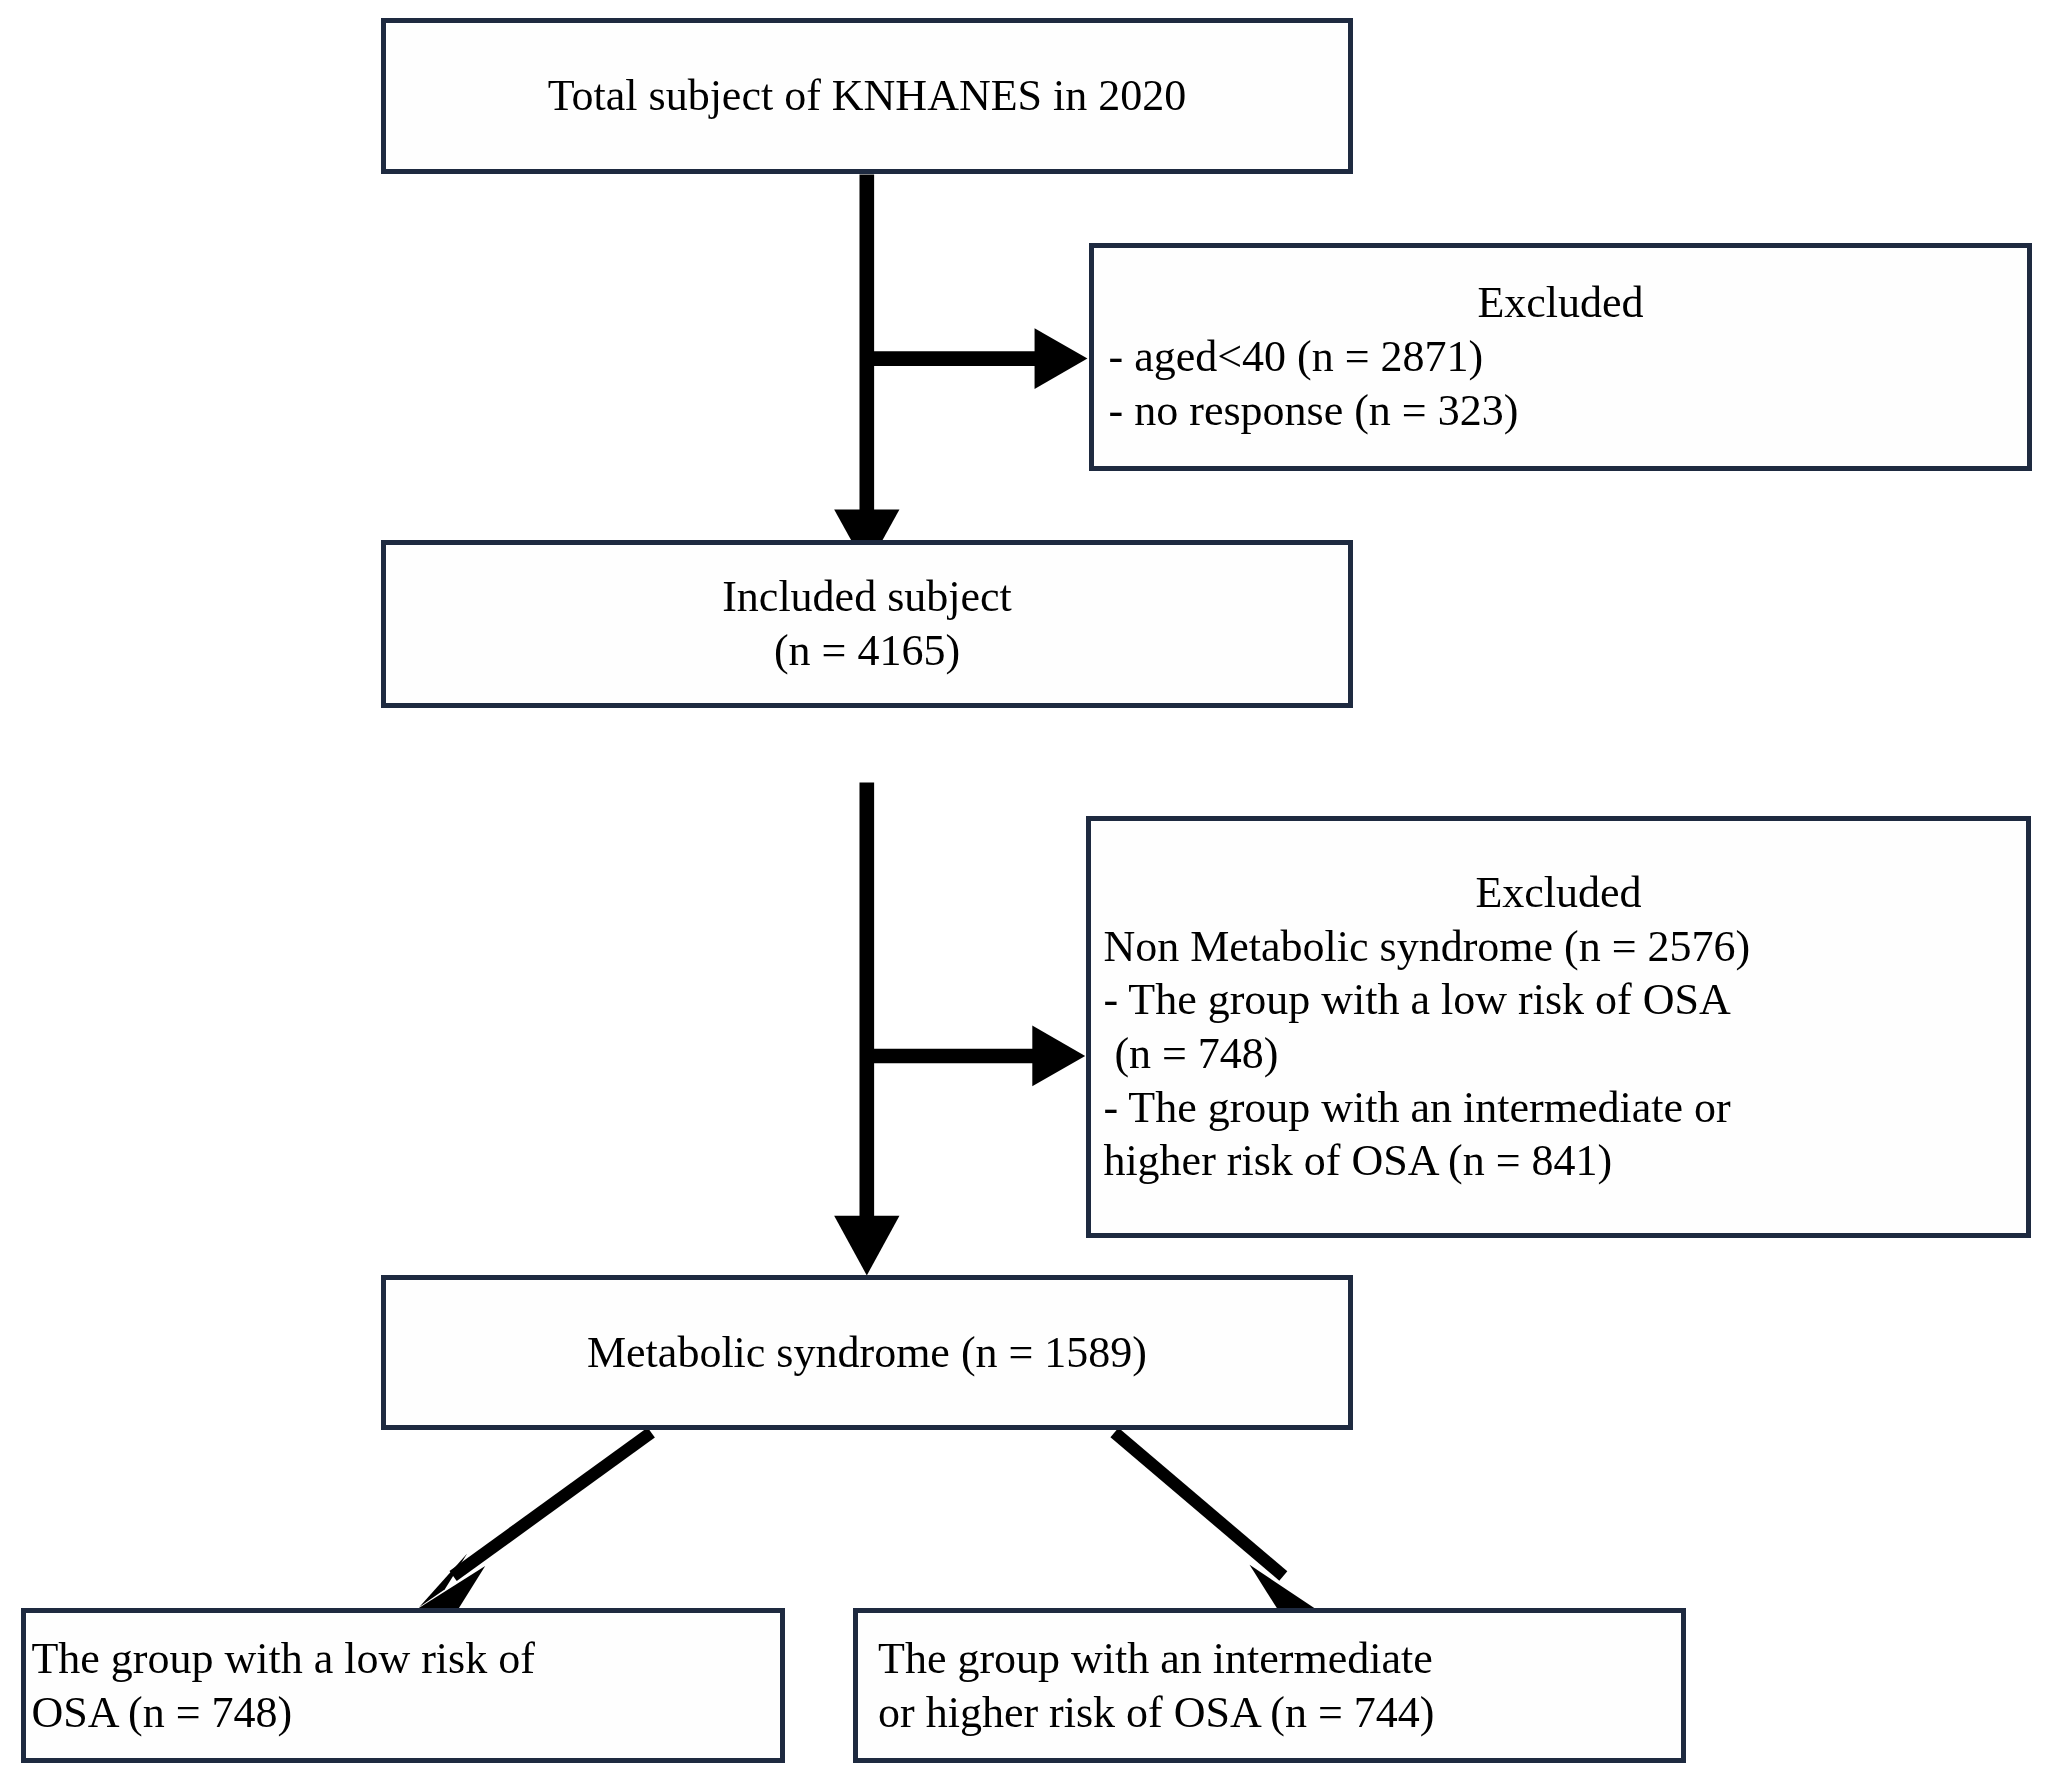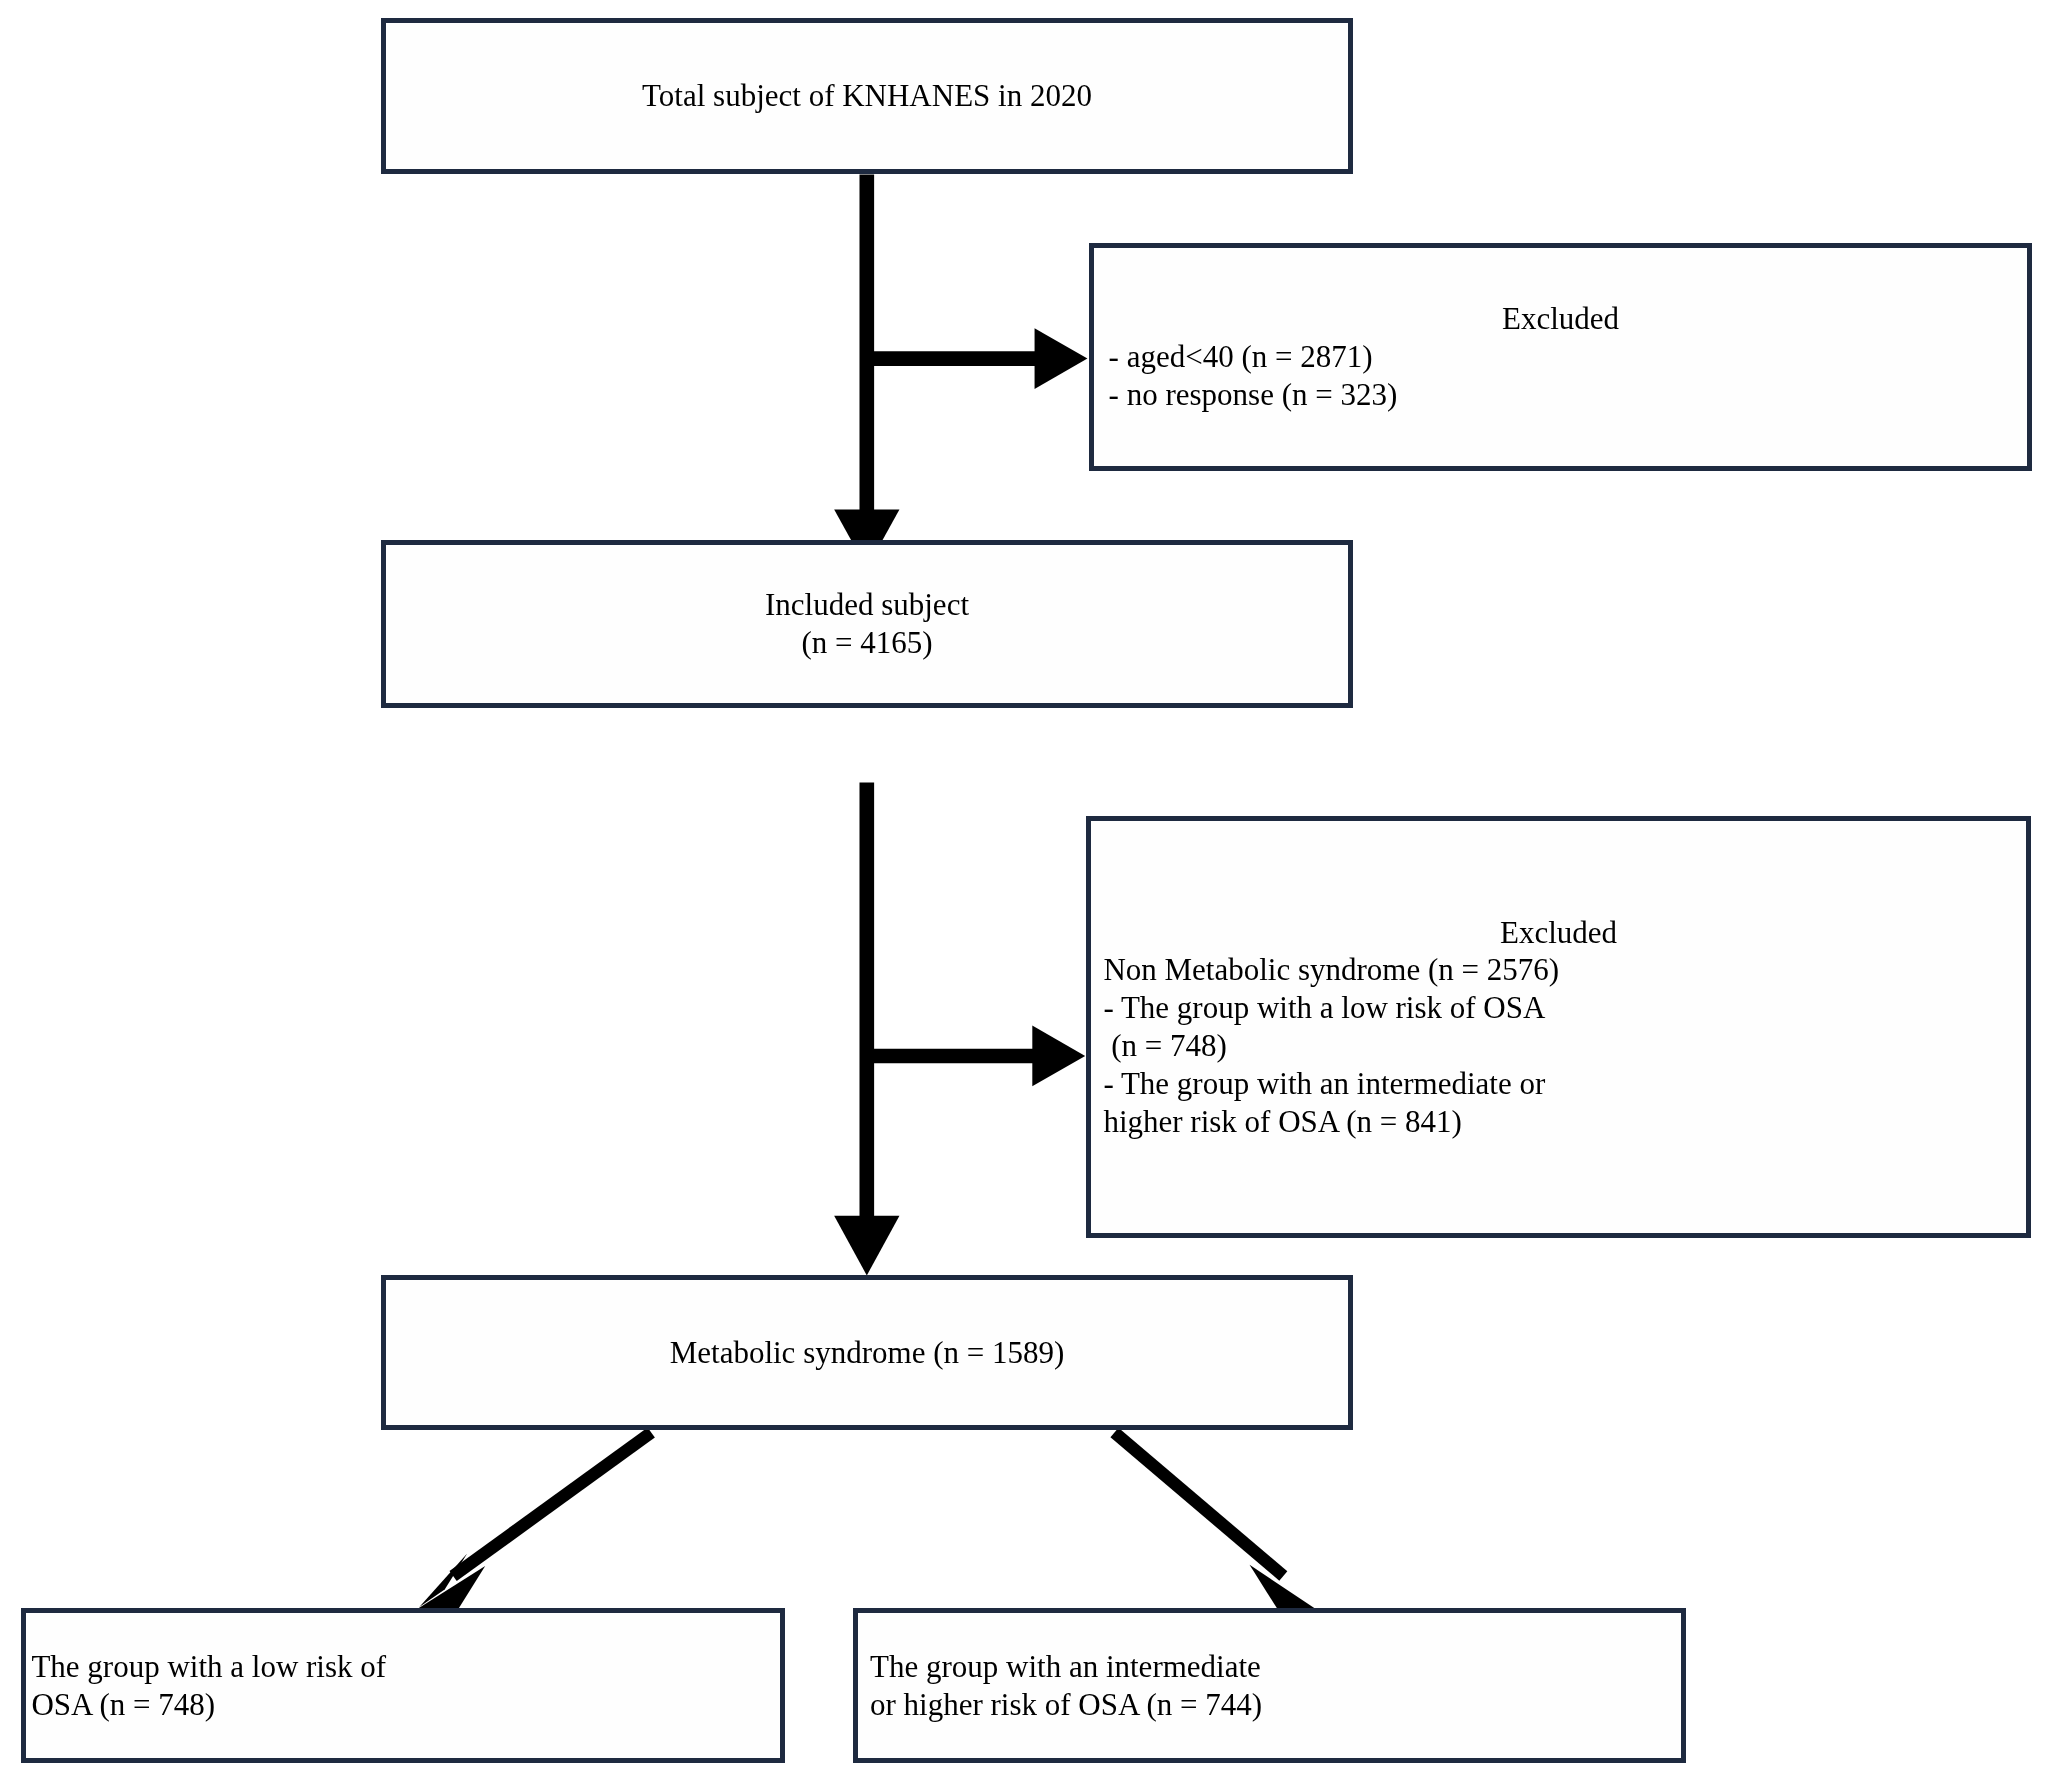--- a/index.html
+++ b/index.html
@@ -20,37 +20,37 @@
   .node {
     position: absolute;
     box-sizing: border-box;
     border: 5px solid #1e2a40;
     background: #fefefe;
     display: flex;
     flex-direction: column;
     justify-content: center;
     color: #000000;
     line-height: 1.22;
-    font-size: 31px;
+    font-size: 44px;
   }
   .node .line {
     display: block;
     white-space: pre;
   }
   .center { text-align: center; }
   .left   { text-align: left; }
 
   
   #node-total      { left: 381px;  top: 18px;   width: 972px; height: 156px; }
   #node-excluded1  { left: 1089px; top: 243px;  width: 943px; height: 228px; padding: 0 14.6px 0 14.6px; }
   #node-included   { left: 381px;  top: 540px; width: 972px; height: 168px; }
   #node-excluded2  { left: 1086px; top: 816px; width: 945px; height: 422px; padding: 0 12.4px 0 12.4px; }
   #node-mets       { left: 381px;  top: 1275px; width: 972px; height: 155px; justify-content: center; }
   #node-lowrisk    { left: 21.4px;   top: 1608px; width: 764px; height: 155px; padding: 0 5px; }
-  #node-highrisk   { left: 853px; top: 1608px; width: 833px; height: 155px; padding: 0 12px; }
+  #node-highrisk   { left: 853px; top: 1608px; width: 833px; height: 155px; padding: 0 20px; }
 
   
   #wires {
     position: absolute;
     left: 0; top: 0;
     width: 2046px;
     height: 1786px;
     pointer-events: none;
   }
   .wire {

